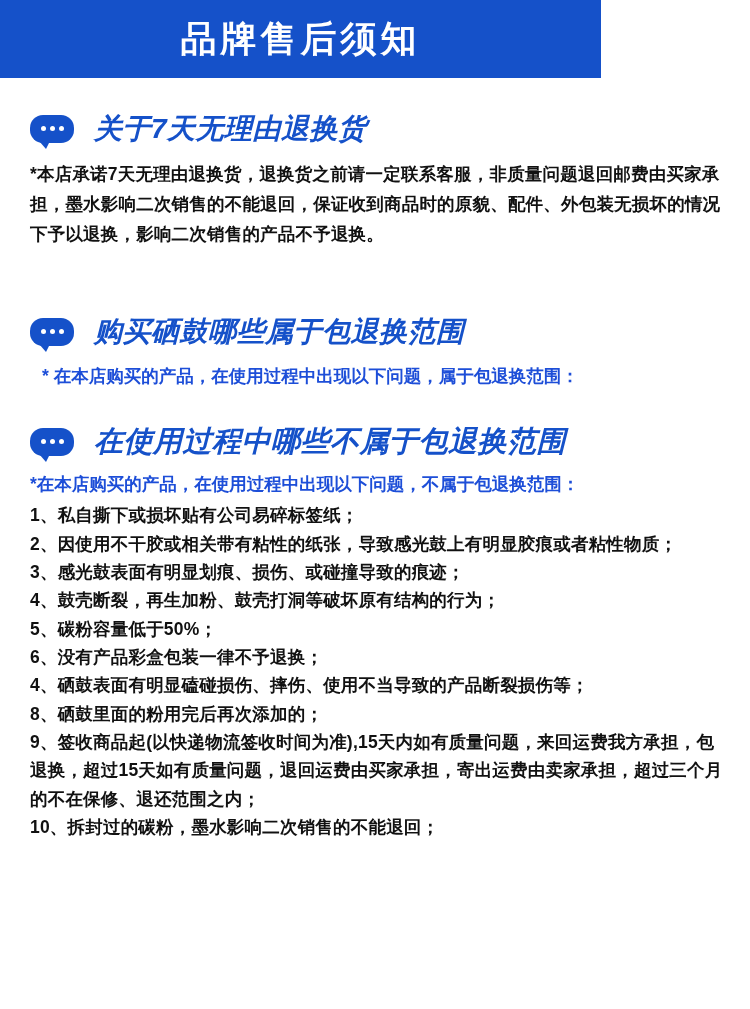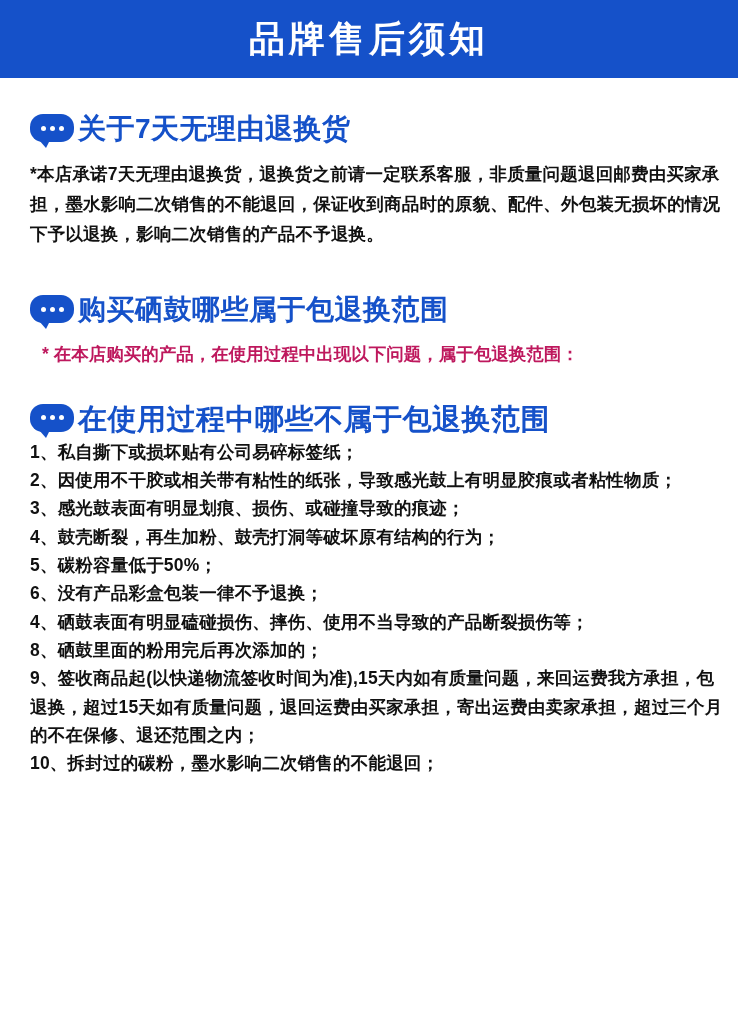--- a/index.html
+++ b/index.html
@@ -15,21 +15,21 @@
     overflow: hidden;
   }
   .page {
     position: relative;
     width: 750px;
     height: 1009px;
     background: #ffffff;
   }
   
   .banner {
-    width: 738px;
+    width: 601px;
     height: 78px;
     background: #1551c9;
     display: flex;
     align-items: center;
     justify-content: center;
   }
   .banner-title {
     color: #ffffff;
     font-size: 36px;
     font-weight: bold;
@@ -37,27 +37,28 @@
     line-height: 1;
   }
   
   .content {
     padding: 0 26px 0 30px;
   }
   .section {
     margin-top: 34px;
   }
   .section.first { margin-top: 36px; }
-  .section.second { margin-top: 46px; }
+  .section.second { margin-top: 68px; }
   .section.third { }
 
   .section-head {
     display: flex;
-    align-items: flex-start;
-    gap: 4px;
+    align-items: flex-end;
+    gap: 20px;
+    font-style: italic;
   }
   .speech-icon {
     position: relative;
     width: 44px;
     height: 30px;
     flex: 0 0 auto;
   }
   .speech-icon .bubble {
     width: 44px;
     height: 28px;
@@ -116,21 +117,21 @@
     font-weight: bold;
     letter-spacing: 0.2px;
   }
   .list.tight li { line-height: 1.6; }
   .list.s2 { margin-top: 6px; padding-left: 18px; }
   .list.s3 { margin-top: 2px; }
   .lead {
     font-size: 17.5px;
     line-height: 1.7;
     font-weight: bold;
-    color: #be185d;
+    color: #1d4ed8;
   }
   .lead.s2 { padding-left: 12px; margin-top: 14px; }
   .lead.s3 { margin-top: 12px; }
 </style>
 </head>
 <body>
 
 <div class="page">
 
   <div class="banner">
@@ -171,20 +172,21 @@
       <div class="section-head">
         <div class="speech-icon">
           <div class="bubble">
             <span class="dot"></span>
               <span class="dot"></span>
               <span class="dot"></span>
           </div>
         </div>
         <div class="section-title big">在使用过程中哪些不属于包退换范围</div>
       </div>
+      <div class="lead s3">*在本店购买的产品，在使用过程中出现以下问题，不属于包退换范围：</div>
       <ul class="list s3">
         <li>1、私自撕下或损坏贴有公司易碎标签纸；</li>
         <li>2、因使用不干胶或相关带有粘性的纸张，导致感光鼓上有明显胶痕或者粘性物质；</li>
         <li>3、感光鼓表面有明显划痕、损伤、或碰撞导致的痕迹；</li>
         <li>4、鼓壳断裂，再生加粉、鼓壳打洞等破坏原有结构的行为；</li>
         <li>5、碳粉容量低于50%；</li>
         <li>6、没有产品彩盒包装一律不予退换；</li>
         <li>4、硒鼓表面有明显磕碰损伤、摔伤、使用不当导致的产品断裂损伤等；</li>
         <li>8、硒鼓里面的粉用完后再次添加的；</li>
         <li>9、签收商品起(以快递物流签收时间为准),15天内如有质量问题，来回运费我方承担，包退换，超过15天如有质量问题，退回运费由买家承担，寄出运费由卖家承担，超过三个月的不在保修、退还范围之内；</li>

